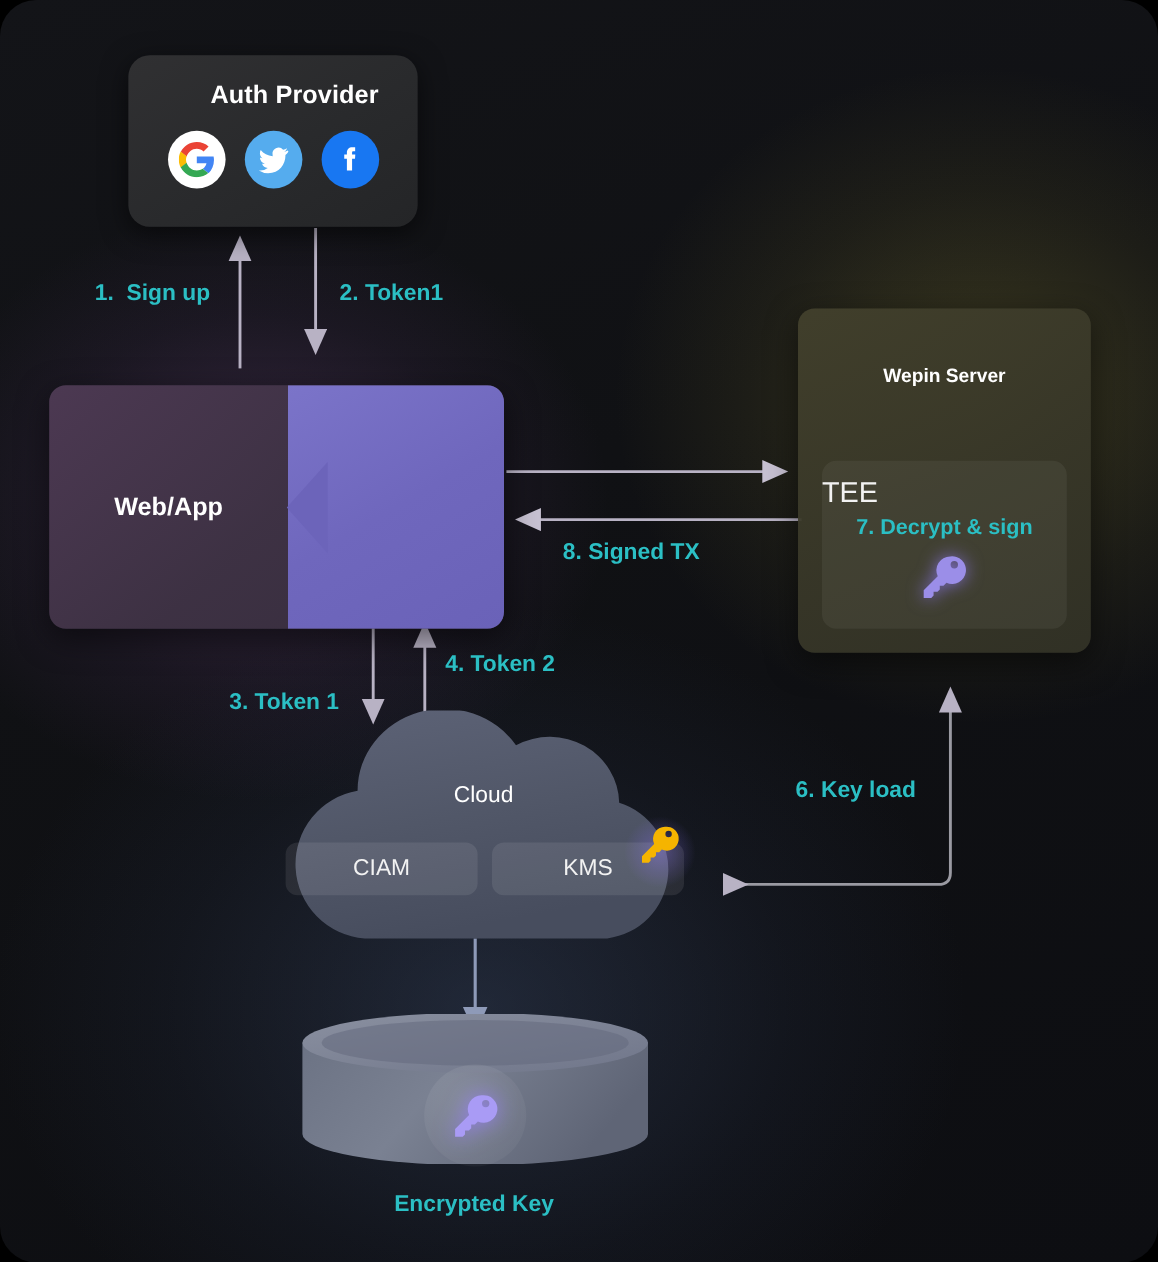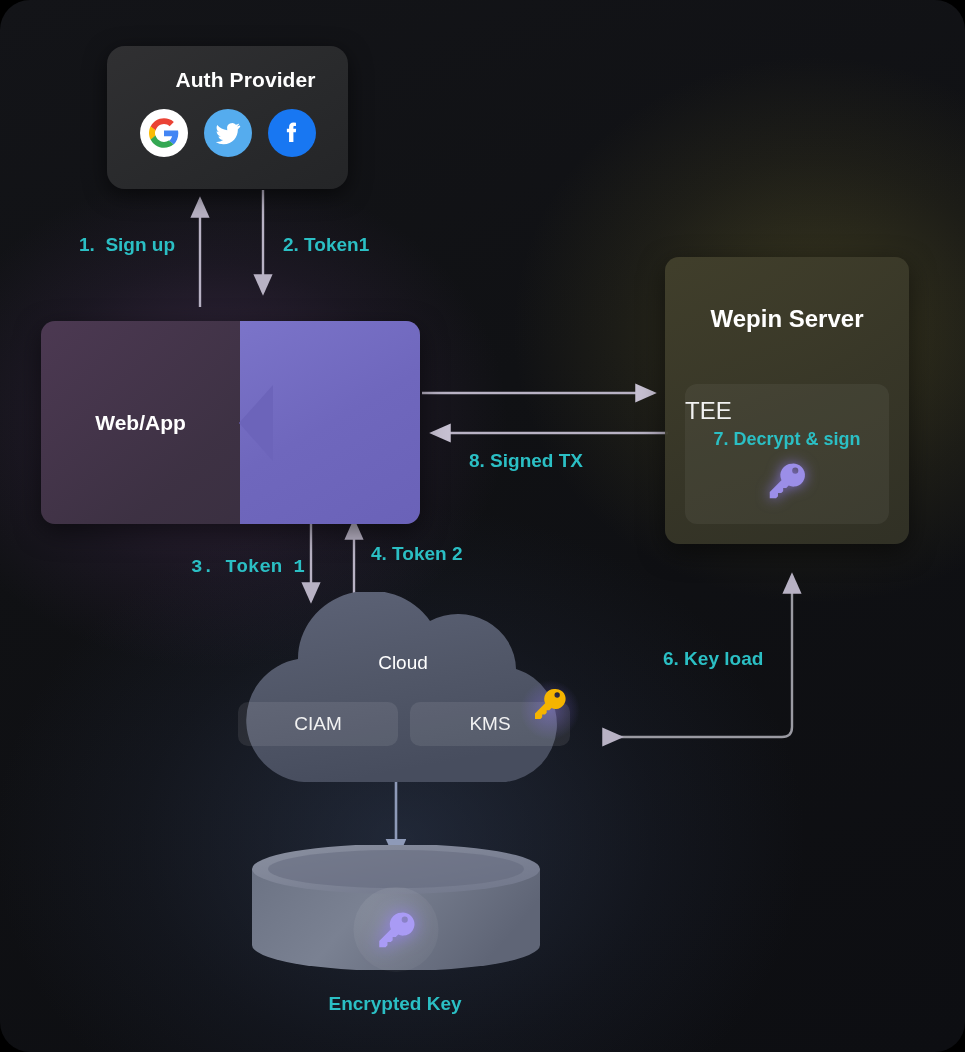--- a/index.html
+++ b/index.html
@@ -49,21 +49,21 @@
   #widget-label{position:absolute;left:0;right:0;top:50%;transform:translateY(-50%);text-align:center;color:#fff;}
   #widget-label .l1{font-size:21px;font-weight:700;line-height:1.15;}
   #widget-label .l2{font-size:18px;font-weight:400;line-height:1.25;}
 
   
   #wepin-box{
     left:665px;top:257px;width:244px;height:287px;border-radius:14px;
     background:linear-gradient(150deg,rgba(66,64,44,.95) 0%,rgba(56,55,40,.95) 55%,rgba(50,50,38,.95) 100%);
     box-shadow:0 8px 26px rgba(0,0,0,.5);
   }
-  #wepin-title{position:absolute;top:48px;left:0;right:0;text-align:center;color:#fff;font-size:24px;font-weight:700;}
+  #wepin-title{position:absolute;top:48px;left:0;right:0;text-align:center;color:#fff;font-size:16px;font-weight:700;}
   #tee-box{
     position:absolute;left:20px;top:127px;width:204px;height:140px;border-radius:12px;
     background:rgba(255,255,255,.055);
   }
   #tee-title{position:absolute;top:13px;left:0;right:0;text-align:left;color:#f2f2f2;font-size:24px;font-weight:400;}
   #tee-step{position:absolute;top:45px;left:0;right:0;text-align:center;color:#2bbfc4;font-size:18px;font-weight:700;}
   #tee-key{position:absolute;top:74px;left:0;right:0;display:flex;justify-content:center;}
 
   
   #cloud-wrap{position:absolute;left:208px;top:592px;width:390px;height:210px;}
@@ -214,18 +214,18 @@
     <div id="db-key-circle">
       <svg width="46" height="46" viewBox="0 0 24 24" style="filter:drop-shadow(0 0 9px rgba(150,125,255,.9));">
         <path fill="#a99bf5" d="M14.5 3a6 6 0 0 0-5.4 8.6L3 17.7V21h3.3l1-1v-1.7h1.7l1-1v-1.6h1.6l1.3-1.3A6 6 0 1 0 14.5 3zm1.8 5.2a1.6 1.6 0 1 1 0-3.2 1.6 1.6 0 0 1 0 3.2z"></path>
       </svg>
     </div>
     <div id="db-label">Encrypted Key</div>
   </div>
 
   <div class="step-label" style="left:79px;top:233px;">1.  Sign up</div>
   <div class="step-label" style="left:283px;top:233px;">2. Token1</div>
-  <div class="step-label" style="left:191px;top:555px;font-family:Liberation Mono, monospace;">3. Token 1</div>
+  <div class="step-label" style="left:191px;top:574px;">3. Token 1</div>
   <div class="step-label" style="left:371px;top:542px;">4. Token 2</div>
   <div class="step-label" style="left:663px;top:647px;">6. Key load</div>
   <div class="step-label" style="left:469px;top:449px;">8. Signed TX</div>
 
 </div>
 
 </body></html>

